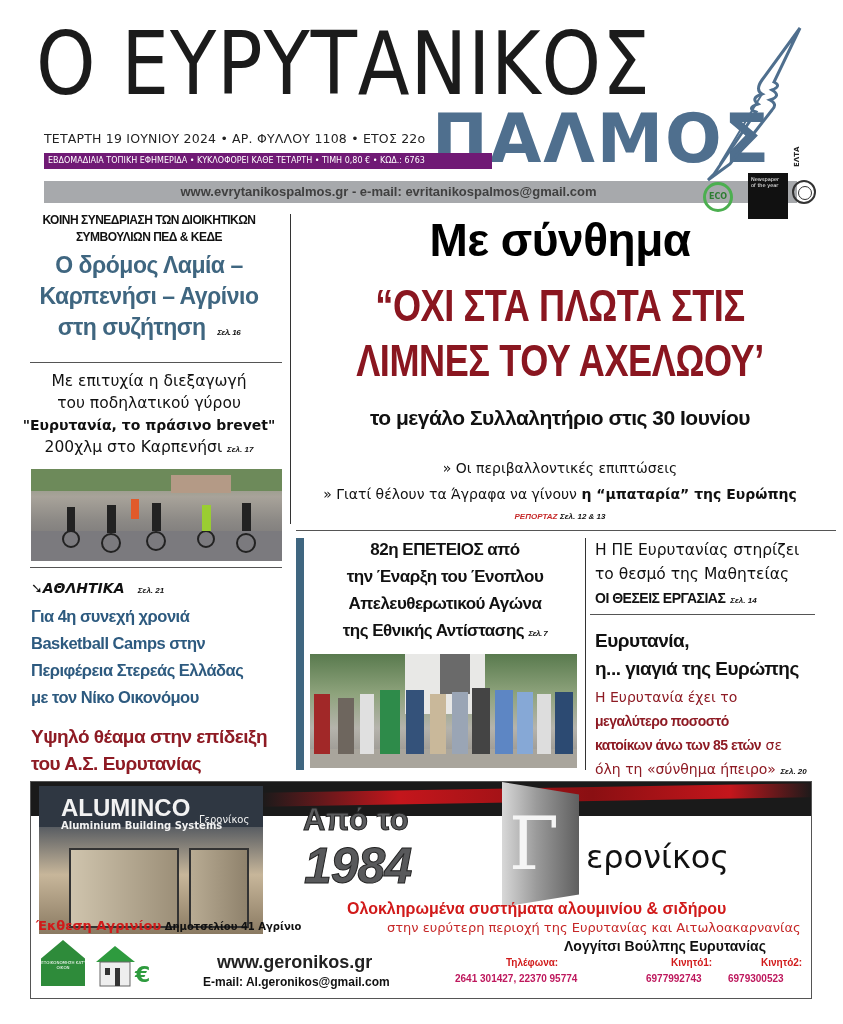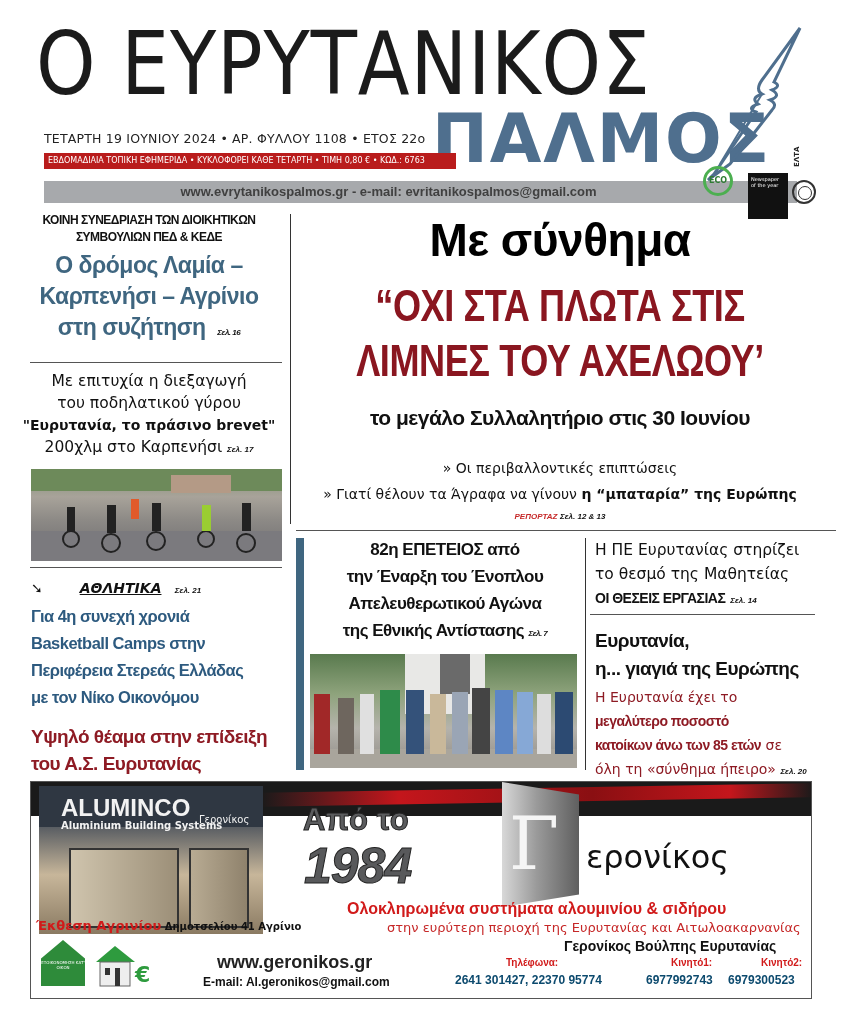--- a/index.html
+++ b/index.html
@@ -6,44 +6,44 @@
   html, body { width: 843px; height: 1024px; background: #ffffff; overflow: hidden; }
   body { position: relative; font-family: "DejaVu Sans", sans-serif; color: #111; }
   .abs { position: absolute; }
   .cond { font-family: "Liberation Sans", sans-serif; font-weight: bold; letter-spacing: -0.5px; }
   .center { text-align: center; }
 
   
   #mast-title { left: 36px; top: 14px; font-family: "DejaVu Sans", sans-serif; font-size: 88px; line-height: 100px; color: #1b1b1b; letter-spacing: 1px; transform: scaleX(0.86); transform-origin: left top; font-weight: normal; white-space: nowrap; }
   #mast-sub { left: 432px; top: 104px; font-family: "DejaVu Sans", sans-serif; font-weight: bold; font-size: 68px; line-height: 70px; color: #4f6f8e; transform: scaleX(0.98); transform-origin: left top; letter-spacing: 2px; }
   #issue-line { left: 44px; top: 131px; font-size: 12.5px; color: #222; letter-spacing: 0.2px; white-space: nowrap; }
-  #tagline-bar { left: 44px; top: 153px; width: 412px; height: 16px; background: #b91c1c; color: #fff; font-size: 8px; line-height: 16px; padding-left: 4px; white-space: nowrap; overflow: hidden; }
+  #tagline-bar { left: 44px; top: 153px; width: 448px; height: 16px; background: #701a75; color: #fff; font-size: 8px; line-height: 16px; padding-left: 4px; white-space: nowrap; overflow: hidden; }
   #web-bar { left: 44px; top: 181px; width: 753px; height: 22px; background: #a7a9ac; color: #404040; font-family: "Liberation Sans", sans-serif; font-weight: bold; font-size: 13px; line-height: 22px; text-align: center; padding-right: 64px; white-space: nowrap; }
   #pen { left: 700px; top: 24px; width: 110px; height: 160px; }
   .badge { border-radius: 50%; }
-  #eco { left: 703px; top: 166px; width: 30px; height: 30px; border: 3px solid #4caf50; color: #2e7d32; font-size: 8px; font-weight: bold; line-height: 24px; text-align: center; }
+  #eco { left: 703px; top: 182px; width: 30px; height: 30px; border: 3px solid #4caf50; color: #2e7d32; font-size: 8px; font-weight: bold; line-height: 24px; text-align: center; }
   #newspaper-award { left: 748px; top: 173px; width: 40px; height: 46px; background: #111; color: #fff; font-size: 5px; padding: 3px; }
   #elta { left: 793px; top: 138px; width: 22px; height: 38px; font-size: 7px; font-weight: bold; writing-mode: vertical-rl; transform: rotate(180deg); color: #222; text-align: center; }
   #seal { left: 792px; top: 180px; width: 24px; height: 24px; border: 2px solid #333; }
   #seal::after { content: ""; position: absolute; left: 4px; top: 4px; width: 12px; height: 12px; border: 1.5px solid #333; border-radius: 50%; }
 
   
   .vline { width: 1px; background: #333; }
   .hline { height: 1px; background: #555; }
 
   
   #lc1-kicker { left: 14px; top: 212px; width: 270px; font-size: 12px; line-height: 17px; color: #111; }
   #lc1-head { left: 14px; top: 250px; width: 270px; font-size: 23px; line-height: 31px; color: #3f6680; }
   #lc1-head .pg { font-size: 8px; color: #111; font-style: italic; text-align: right; }
   #lc2 { left: 14px; top: 370px; width: 270px; font-size: 15.5px; line-height: 22px; color: #111; }
   #lc2 b { font-weight: bold; font-size: 14px; }
   .pg { font-family: "Liberation Sans", sans-serif; font-weight: bold; font-style: italic; font-size: 8px; color: #111; }
   #bike-photo { left: 31px; top: 469px; width: 251px; height: 92px; background: linear-gradient(180deg, #7e8f6c 0%, #a8a39a 30%, #8d8a86 55%, #6b6a6e 100%); overflow: hidden; }
   #sport-label { left: 31px; top: 580px; font-size: 14px; color: #111; font-style: italic; }
-  #sport-label .kick { text-decoration: underline; font-weight: bold; margin-left: 37px; }
+  #sport-label .kick { font-weight: bold; }
   #sport-head { left: 31px; top: 603px; width: 260px; font-size: 16.5px; line-height: 27px; color: #2d5a7f; }
   #sport-head2 { left: 31px; top: 723px; width: 260px; font-size: 19px; line-height: 27px; color: #8e1b24; }
 
   
   #main-kicker { left: 290px; top: 210px; width: 540px; font-size: 46px; line-height: 60px; color: #000; }
   #main-head { left: 290px; top: 278px; width: 540px; font-size: 44px; line-height: 55px; color: #8a1620; transform: scaleX(0.82); transform-origin: center top; }
   #main-sub { left: 290px; top: 404px; width: 540px; font-size: 21px; line-height: 28px; color: #111; }
   #main-bullets { left: 290px; top: 455px; width: 540px; font-size: 14px; line-height: 26px; color: #111; }
   #main-bullets b { font-weight: bold; }
   #main-report { left: 290px; top: 512px; width: 540px; font-size: 8px; color: #111; }
@@ -78,21 +78,21 @@
   #ad-region { left: 356px; top: 138px; font-size: 13px; color: #c62828; white-space: nowrap; }
   #ad-address { left: 533px; top: 156px; font-family: "Liberation Sans", sans-serif; font-weight: bold; font-size: 14px; color: #111; white-space: nowrap; }
   #ad-showroom { left: 5px; top: 136px; white-space: nowrap; font-size: 11px; }
   #ad-showroom .red { color: #d11a1a; font-weight: bold; font-size: 13px; }
   #ad-showroom .blk { font-weight: bold; color: #111; font-size: 10px; }
   #ad-house1 { left: 10px; top: 158px; width: 44px; height: 46px; background: #2e8b3a; clip-path: polygon(50% 0, 100% 40%, 100% 100%, 0 100%, 0 40%); }
   #ad-house2 { left: 60px; top: 160px; width: 60px; height: 46px; }
   #ad-web { left: 186px; top: 170px; font-family: "Liberation Sans", sans-serif; font-weight: bold; font-size: 18px; color: #222; }
   #ad-email { left: 172px; top: 193px; font-family: "Liberation Sans", sans-serif; font-weight: bold; font-size: 12px; color: #111; white-space: nowrap; }
   .ph-label { font-family: "Liberation Sans", sans-serif; font-weight: bold; font-size: 10px; color: #d11a1a; white-space: nowrap; }
-  .ph-num { font-family: "Liberation Sans", sans-serif; font-weight: bold; font-size: 12px; color: #0c4a6e; white-space: nowrap; }
+  .ph-num { font-family: "Liberation Sans", sans-serif; font-weight: bold; font-size: 10px; color: #be185d; white-space: nowrap; }
 </style>
 </head>
 <body>
 
 <div class="abs" id="mast-title">Ο ΕΥΡΥΤΑΝΙΚΟΣ</div>
 <div class="abs" id="mast-sub">ΠΑΛΜΟΣ</div>
 <svg class="abs" id="pen" viewBox="0 0 110 160">
   <path d="M100 4 L62 56 Q55 66 62 70 Q50 74 58 80 Q46 84 56 88 L14 150 L8 156 L30 140 L72 86 Q78 80 70 76 Q82 72 72 66 Q82 62 74 58 Z" fill="none" stroke="#4f6f8e" stroke-width="3"></path>
   <path d="M62 70 L20 140" stroke="#4f6f8e" stroke-width="2"></path>
 </svg>
@@ -244,21 +244,21 @@
     <rect x="24" y="26" width="5" height="18" fill="#333"></rect>
     <text x="44" y="40" font-size="22" font-weight="bold" fill="#2e9b3e" font-family="DejaVu Sans, sans-serif">€</text>
   </svg>
   <div class="abs" id="ad-since">Από το</div>
   <div class="abs" id="ad-year">1984</div>
   <div class="abs" id="ad-gamma-block"></div>
   <div class="abs" id="ad-gamma">Γ</div>
   <div class="abs" id="ad-brand">ερονίκος</div>
   <div class="abs" id="ad-tag">Ολοκληρωμένα συστήματα αλουμινίου &amp; σιδήρου</div>
   <div class="abs" id="ad-region">στην ευρύτερη περιοχή της Ευρυτανίας και Αιτωλοακαρνανίας</div>
-  <div class="abs" id="ad-address">Γερονίκος Βούλπης Ευρυτανίας</div>
+  <div class="abs" id="ad-address">Λογγίτσι Βούλπης Ευρυτανίας</div>
   <div class="abs" id="ad-web">www.geronikos.gr</div>
   <div class="abs" id="ad-email">E-mail: Al.geronikos@gmail.com</div>
   <div class="abs ph-label" style="left:475px; top:175px;">Τηλέφωνα:</div>
   <div class="abs ph-num" style="left:424px; top:191px;">2641 301427,  22370 95774</div>
   <div class="abs ph-label" style="left:640px; top:175px;">Κινητό1:</div>
   <div class="abs ph-num" style="left:615px; top:191px;">6977992743</div>
   <div class="abs ph-label" style="left:730px; top:175px;">Κινητό2:</div>
   <div class="abs ph-num" style="left:697px; top:191px;">6979300523</div>
 </div>
 

